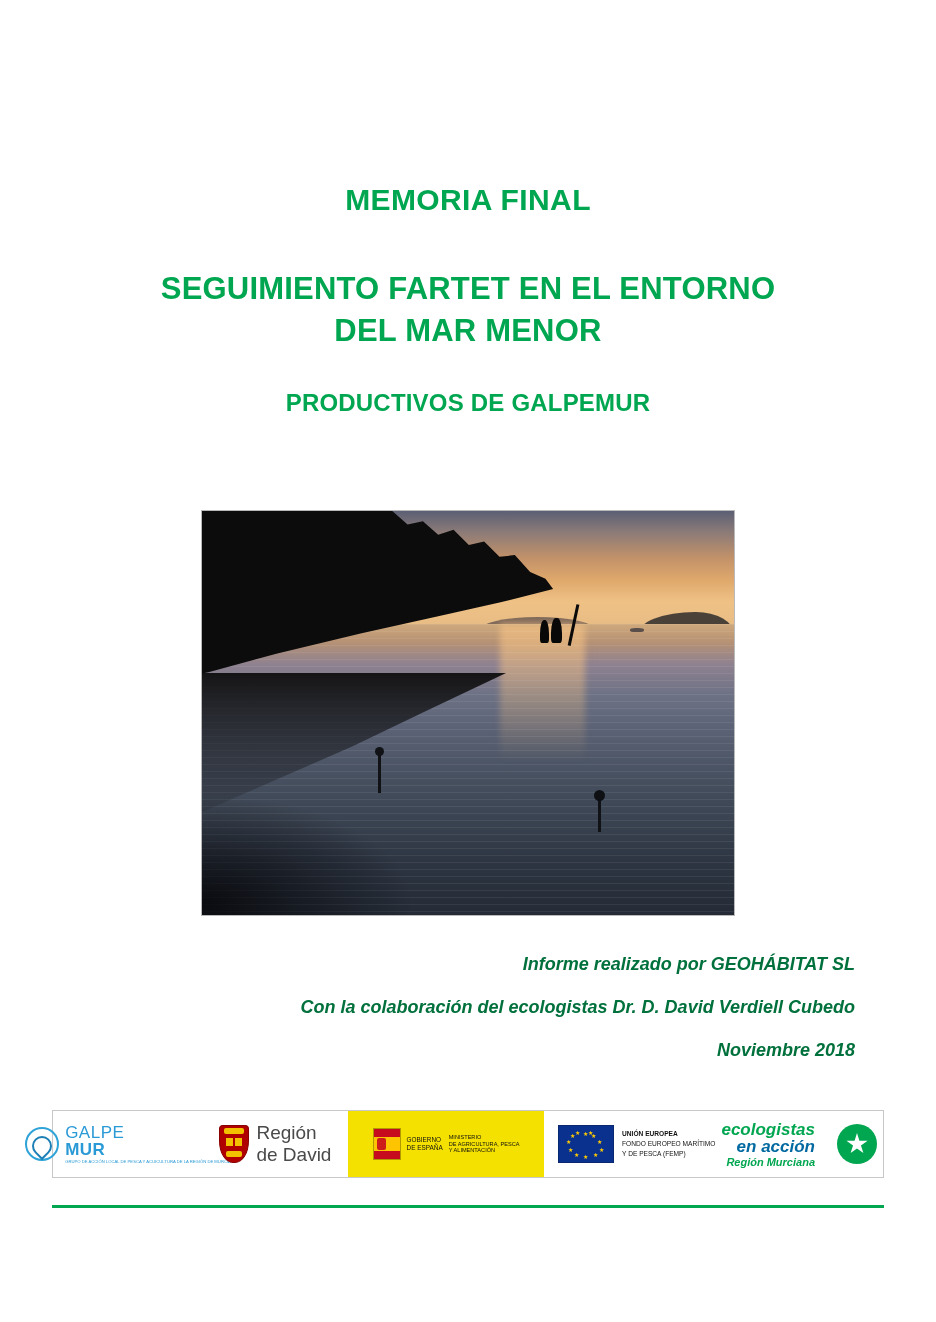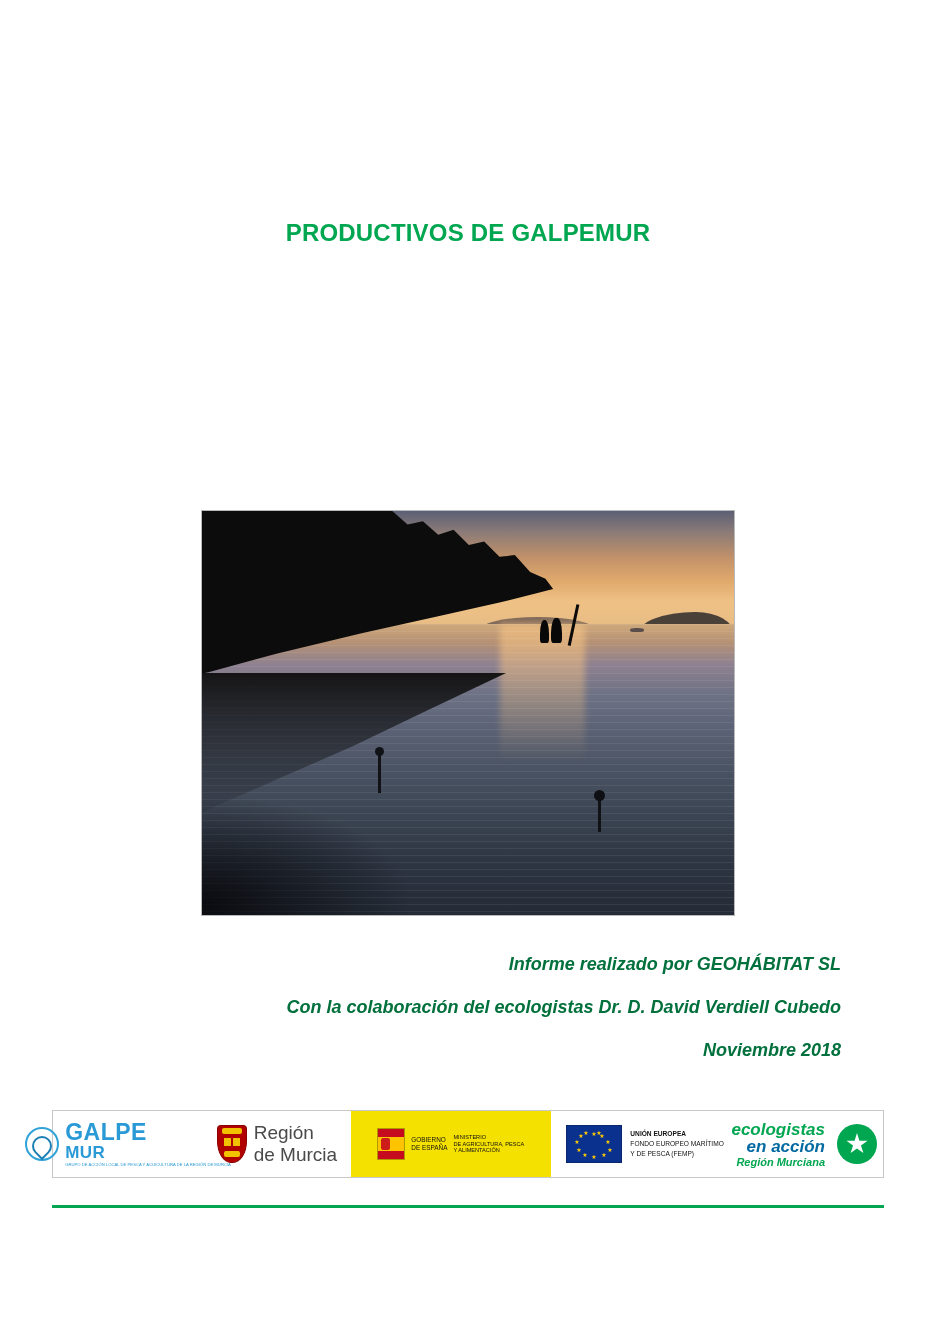--- a/index.html
+++ b/index.html
@@ -210,21 +210,21 @@
     top: 29.0%;
     width: 14px;
     height: 4px;
     background: #5a4f4a;
     border-radius: 40%;
   }
 
   
   .author-block {
     position: absolute;
-    right: 95px;
+    right: 81px;
     top: 955px;
     text-align: right;
     color: #00703c;
     font-weight: bold;
     font-style: italic;
     font-size: 18px;
     line-height: 1;
   }
   .author-block .l {
     margin-bottom: 25px;
@@ -249,40 +249,40 @@
     display: flex;
     align-items: center;
     justify-content: center;
     box-sizing: border-box;
     position: relative;
   }
   .cell-galpemur { width: 150px; gap: 6px; }
   .cell-murcia  { width: 160px; gap: 7px; }
   .cell-gob     { width: 215px; background: #f5e100; gap: 6px; padding: 0 8px; }
   .cell-eu      { width: 195px; gap: 8px; padding-left: 8px; }
-  .cell-eco     { flex: 1; gap: 12px; padding-right: 6px; }
+  .cell-eco     { flex: 1; gap: 22px; padding-right: 6px; }
 
   
   .galp-mark {
     width: 30px; height: 30px; border-radius: 50%;
     border: 2px solid #2fa3d8;
     position: relative;
     flex: none;
   }
   .galp-mark::after {
     content:"";
     position:absolute; left:5px; top:7px;
     width:16px; height:16px;
     border: 2px solid #1b7fb5;
     border-radius: 50% 50% 50% 0;
     transform: rotate(-45deg);
   }
   .galp-text { line-height: 1.0; }
   .galp-text .t1 {
-    font-size: 23px; font-weight: bold; color: #2a9ad6;
+    font-size: 17px; font-weight: normal; color: #2a9ad6;
     letter-spacing: .5px; display: block;
   }
   .galp-text .t2 {
     font-size: 17px; font-weight: bold; color: #2a9ad6;
     letter-spacing: .5px; display: block;
   }
   .galp-text .t3 {
     font-size: 4.2px; color: #2a9ad6; display: block; margin-top: 2px;
     white-space: nowrap;
   }
@@ -379,20 +379,25 @@
     height: 3px;
     background: #00a650;
   }
 </style>
 </head>
 <body>
 
 <div class="page">
 
   <div class="title-block">
+    <div class="title-main">MEMORIA FINAL</div>
+    <div class="title-sub">
+      <span>SEGUIMIENTO FARTET EN EL ENTORNO</span>
+      <span class="line2">DEL MAR MENOR</span>
+    </div>
     <div class="title-third">
       <span class="line2">PRODUCTIVOS DE GALPEMUR</span>
     </div>
   </div>
 
   <div class="photo-wrap">
     <div class="photo">
       <div class="sky"></div>
       <div class="hill-mid"></div>
       <div class="hill-right"></div>
@@ -430,21 +435,21 @@
 
     <div class="logo-cell cell-murcia">
       <div class="murcia-shield">
         <div class="crown"></div>
         <div class="castle"></div>
         <div class="castle2"></div>
         <div class="crown2"></div>
       </div>
       <div class="murcia-text">
         <div>Región</div>
-        <div>de Murcia</div>
+        <div>de David</div>
       </div>
     </div>
 
     <div class="logo-cell cell-gob">
       <div class="esp-flag"></div>
       <div class="gob-text">
         <div>GOBIERNO</div>
         <div>DE ESPAÑA</div>
       </div>
       <div class="min-text">

